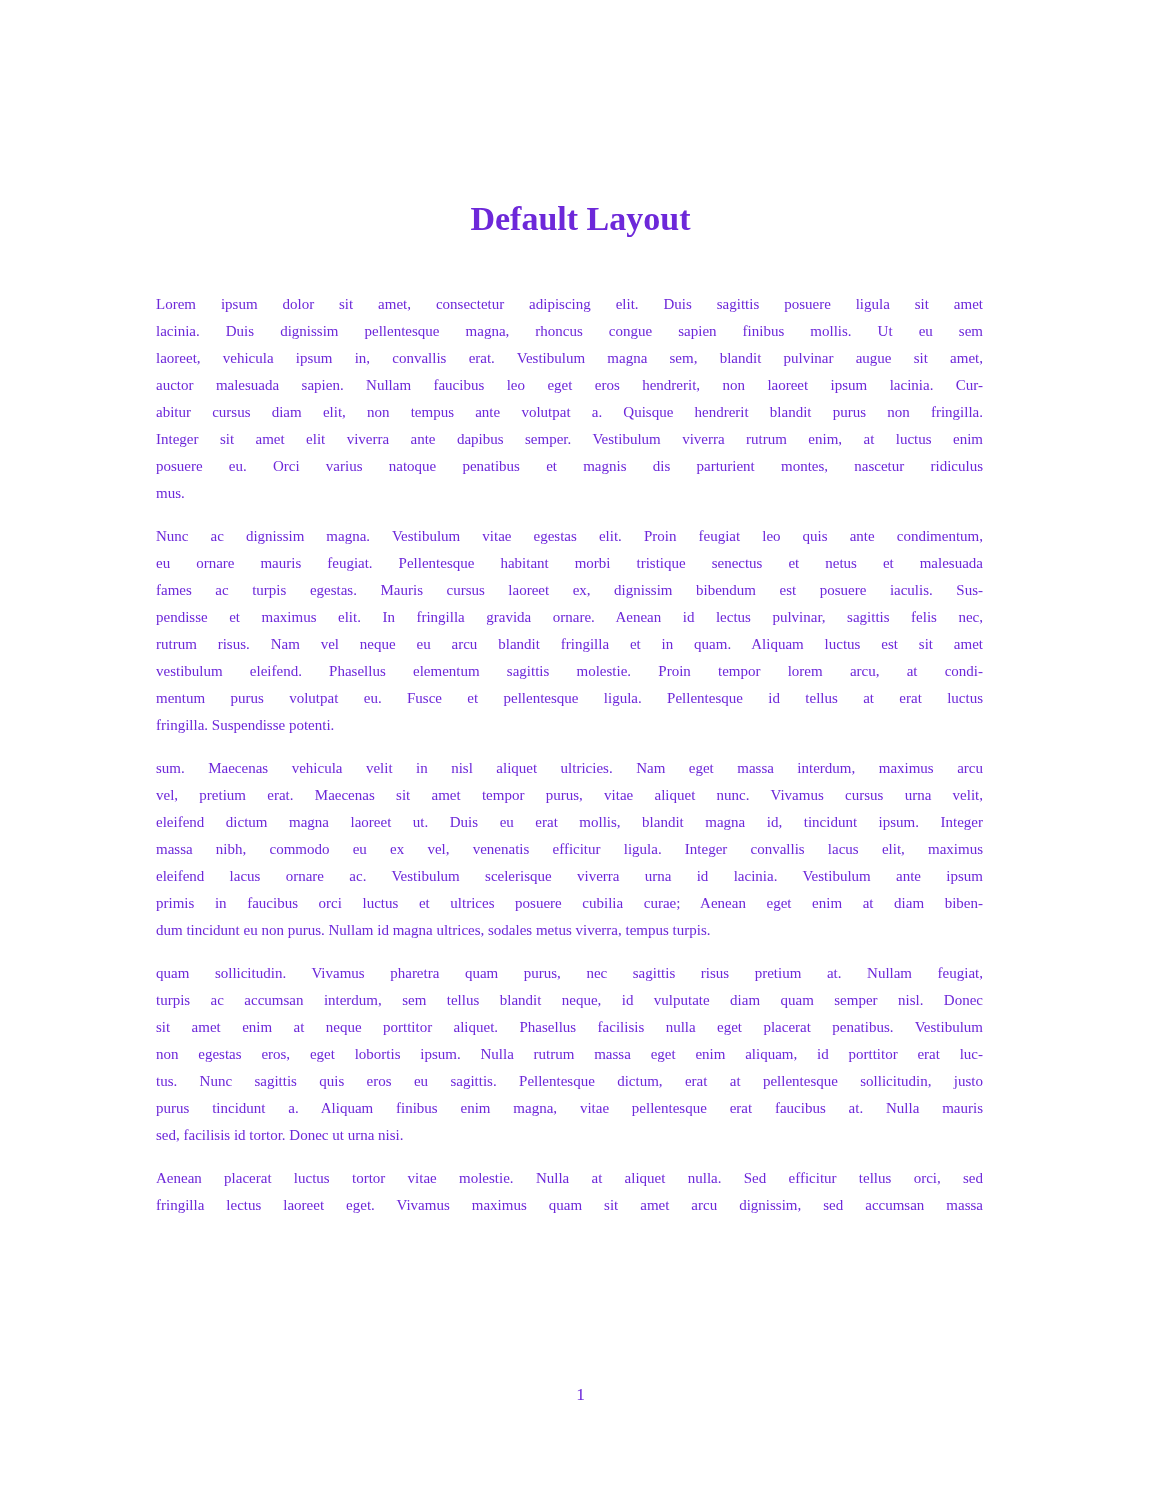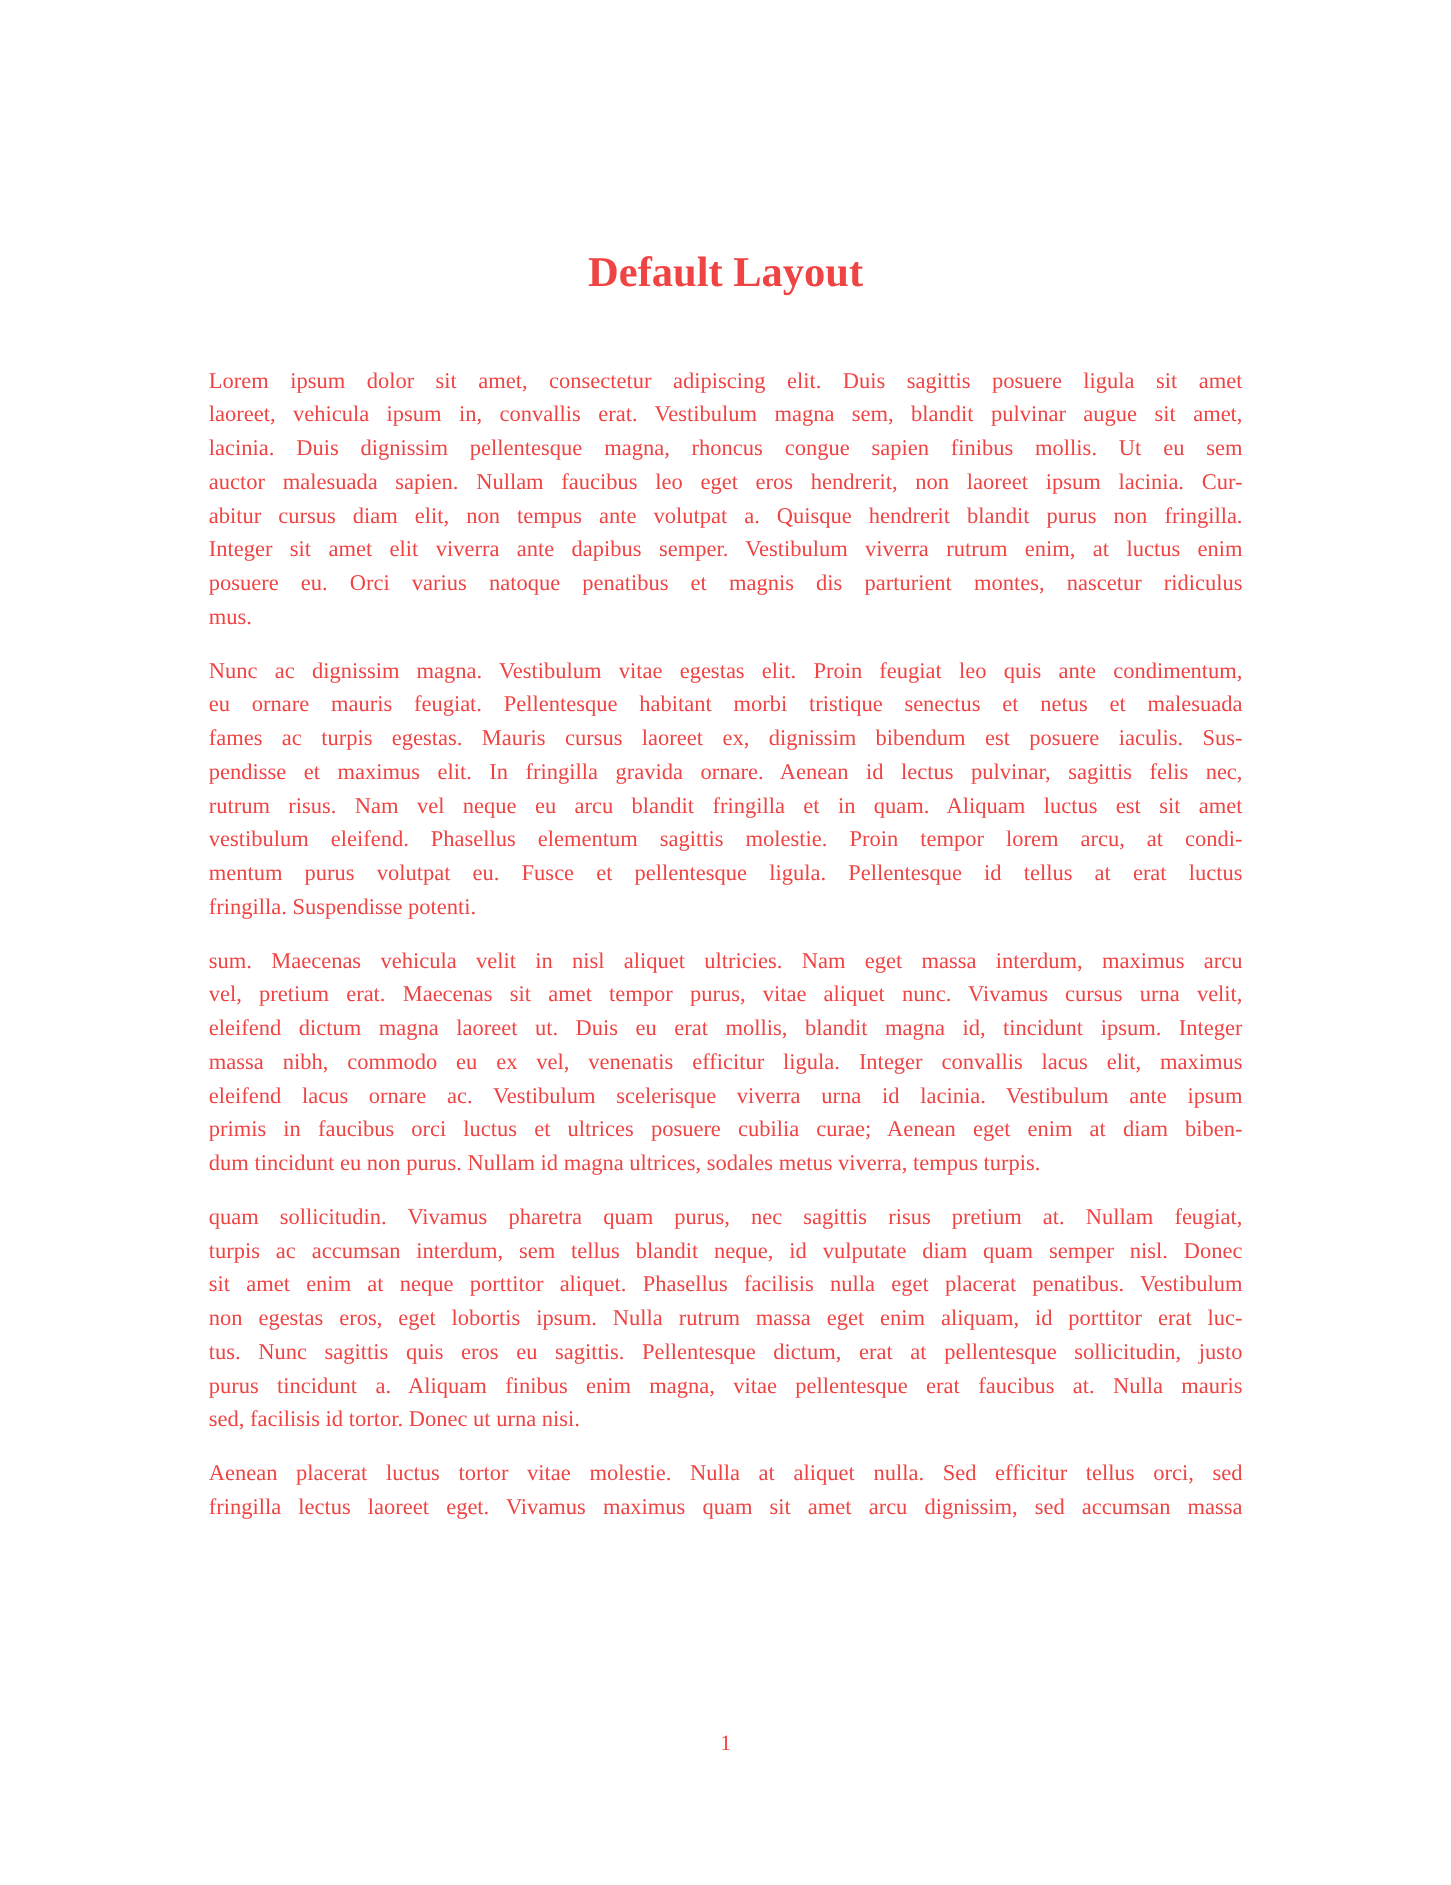--- a/index.html
+++ b/index.html
@@ -5,41 +5,41 @@
   html, body {
     margin: 0;
     padding: 0;
     background: #ffffff;
   }
   .page {
     position: relative;
     width: 1161px;
     height: 1508px;
     background: #ffffff;
-    color: #ef4444;
+    color: #6d28d9;
     font-family: "Liberation Serif", serif;
     overflow: hidden;
   }
   .doc-title {
     position: absolute;
     top: 202px;
     left: 0;
     width: 100%;
     text-align: center;
     font-size: 34px;
     font-weight: 700;
     line-height: 1;
     margin: 0;
   }
   .doc-body {
     position: absolute;
     top: 291px;
-    left: 167px;
+    left: 156px;
     width: 827px;
-    font-size: 18px;
+    font-size: 15px;
   }
   .para {
     margin: 0 0 16px 0;
   }
   .para:last-child {
     margin-bottom: 11px;
   }
   .line {
     line-height: 27px;
     height: 27px;
@@ -65,22 +65,22 @@
 </style>
 </head>
 <body>
 
 <div class="page">
   <h1 class="doc-title">Default Layout</h1>
 
   <div class="doc-body" id="doc-body">
       <div class="para">
         <div class="line">Lorem ipsum dolor sit amet, consectetur adipiscing elit. Duis sagittis posuere ligula sit amet</div>
+        <div class="line">lacinia. Duis dignissim pellentesque magna, rhoncus congue sapien finibus mollis. Ut eu sem</div>
         <div class="line">laoreet, vehicula ipsum in, convallis erat. Vestibulum magna sem, blandit pulvinar augue sit amet,</div>
-        <div class="line">lacinia. Duis dignissim pellentesque magna, rhoncus congue sapien finibus mollis. Ut eu sem</div>
         <div class="line">auctor malesuada sapien. Nullam faucibus leo eget eros hendrerit, non laoreet ipsum lacinia. Cur-</div>
         <div class="line">abitur cursus diam elit, non tempus ante volutpat a. Quisque hendrerit blandit purus non fringilla.</div>
         <div class="line">Integer sit amet elit viverra ante dapibus semper. Vestibulum viverra rutrum enim, at luctus enim</div>
         <div class="line">posuere eu. Orci varius natoque penatibus et magnis dis parturient montes, nascetur ridiculus</div>
         <div class="line para-end">mus.</div>
       </div>
       <div class="para">
         <div class="line">Nunc ac dignissim magna. Vestibulum vitae egestas elit. Proin feugiat leo quis ante condimentum,</div>
         <div class="line">eu ornare mauris feugiat. Pellentesque habitant morbi tristique senectus et netus et malesuada</div>
         <div class="line">fames ac turpis egestas. Mauris cursus laoreet ex, dignissim bibendum est posuere iaculis. Sus-</div>

